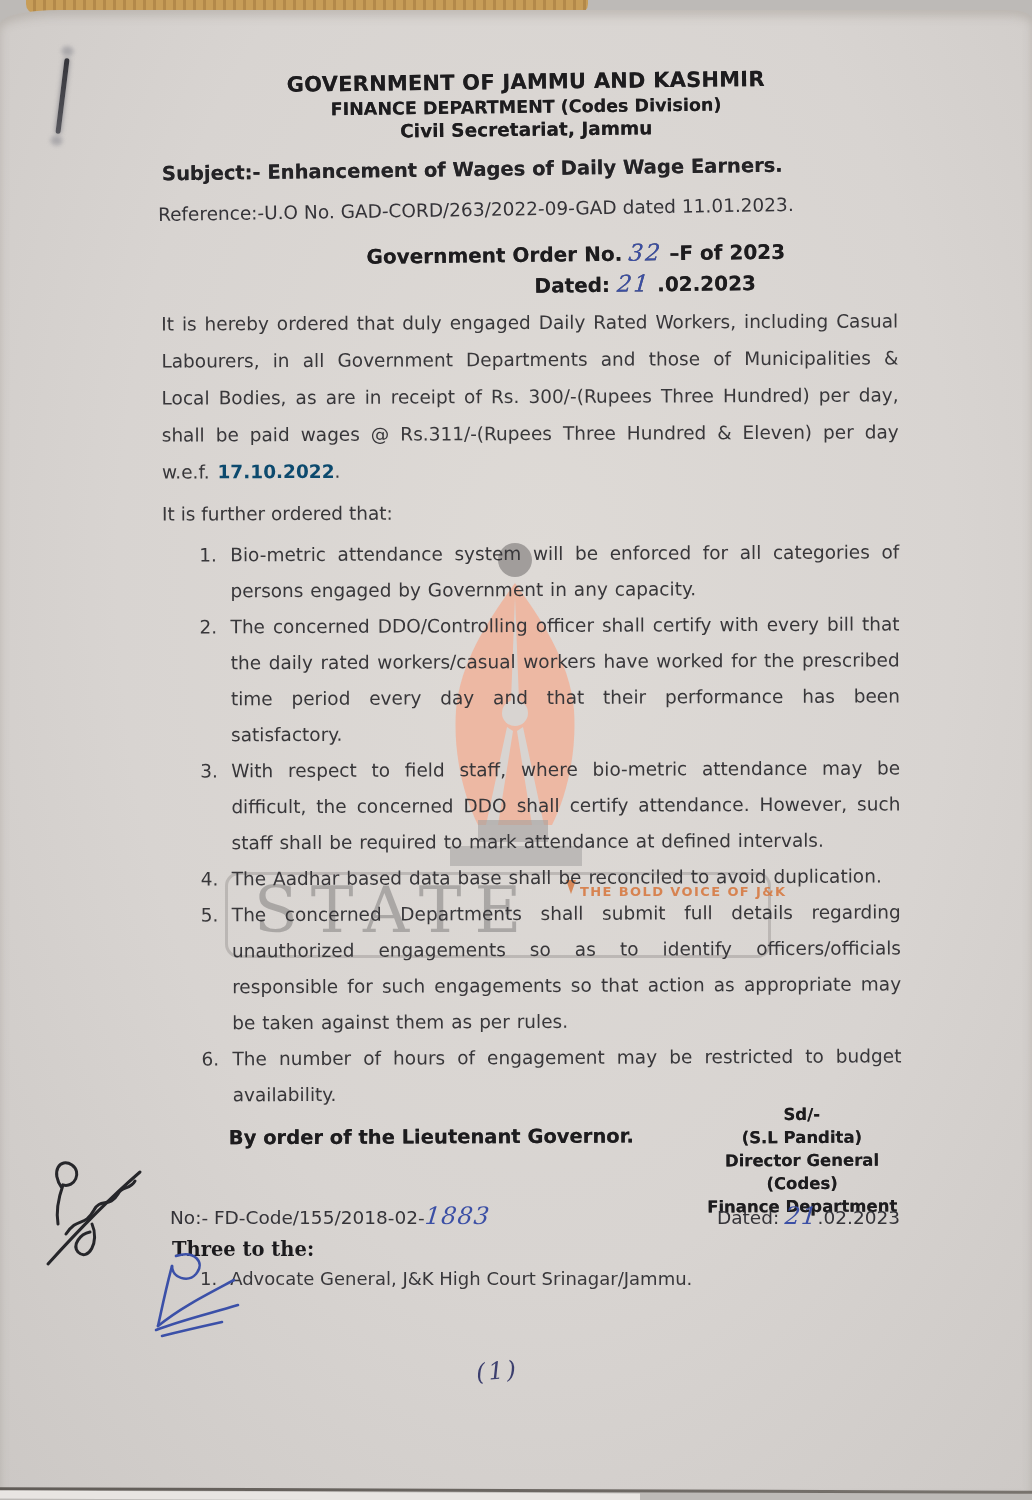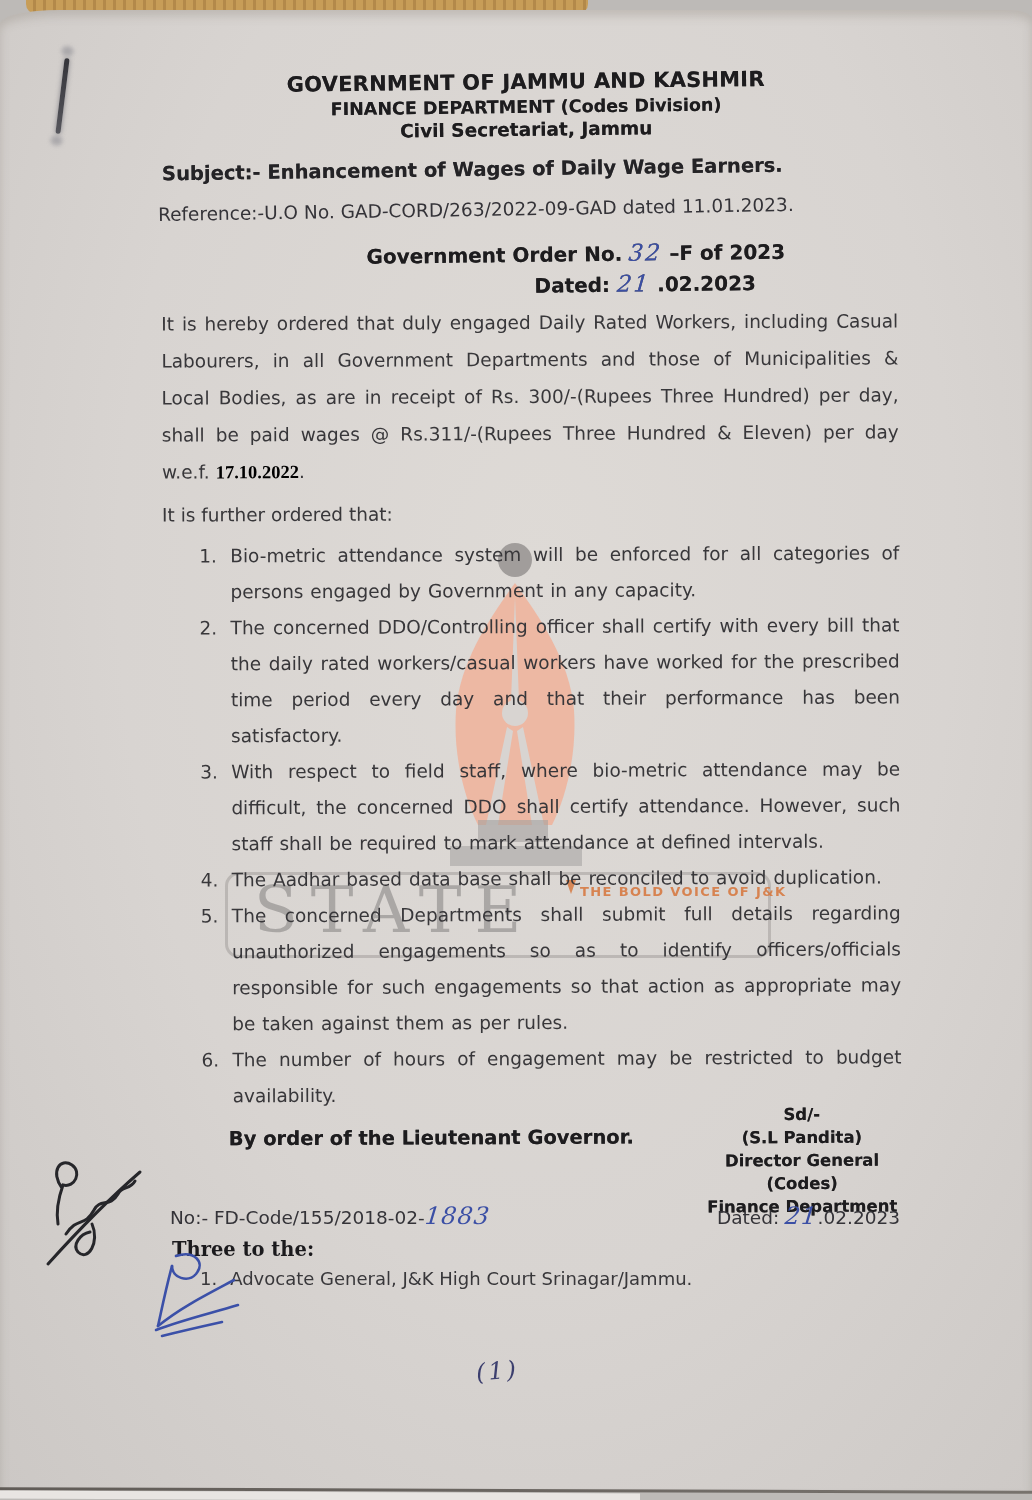--- a/index.html
+++ b/index.html
@@ -43,21 +43,21 @@
   .order-line1{text-align:center;padding-left:120px;}
   .order-line2{text-align:center;padding-left:258px;margin-top:5px;}
 
   .hw{font-family:"DejaVu Serif",serif;font-style:italic;color:#3b4fa5;
       font-weight:normal;display:inline-block;transform:skewX(-6deg);}
   .hw-order{font-size:23px;letter-spacing:2px;}
   .hw-no{font-size:24px;letter-spacing:1px;}
 
   .main{position:absolute;left:163px;top:304px;width:737px;transform:rotate(-.25deg);}
   .para{font-size:18.5px;line-height:37px;text-align:justify;word-spacing:1.5px;}
-  .bold-date{font-weight:bold;color:#000000;font-family:Liberation Serif, serif;}
+  .bold-date{font-weight:bold;color:#0c4a6e;}
   .further{margin-top:9px;font-size:18.5px;line-height:30px;}
   .olist{margin-top:8px;padding-left:37px;}
   .oitem{display:flex;}
   .onum{width:31px;flex:none;font-size:18.5px;line-height:36px;}
   .otxt{flex:1;font-size:18.5px;line-height:36px;text-align:justify;word-spacing:1px;}
   .by-order{margin-top:13px;margin-left:64px;font-weight:bold;font-size:19.5px;
             color:#1d1c1e;text-shadow:0 0 .6px rgba(30,29,31,.7);}
 
   .sig-block{position:absolute;left:692px;top:1103px;width:220px;text-align:center;
              font-weight:bold;font-size:16.5px;line-height:23px;color:#1d1c1e;

